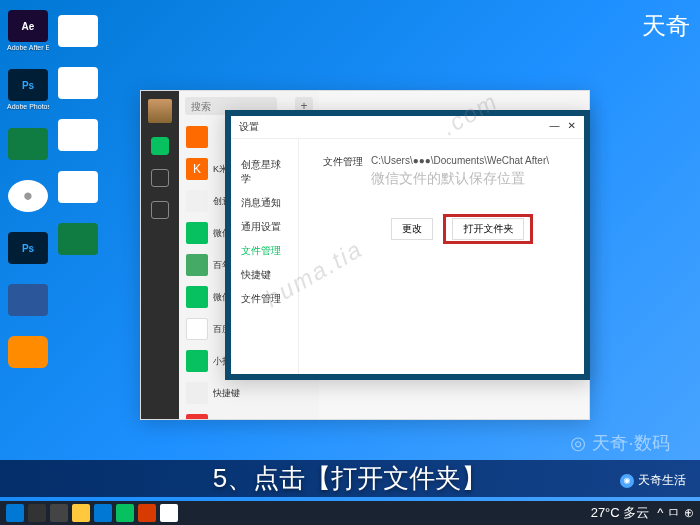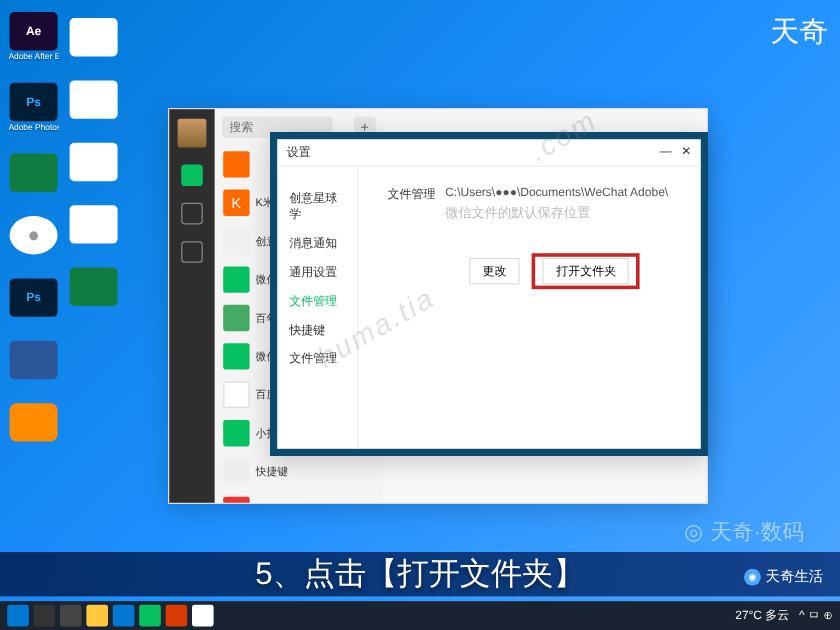--- a/index.html
+++ b/index.html
@@ -51,21 +51,21 @@
     .sd-titlebar .ctrls span { margin-left: 8px; cursor: default; }
     .sd-body { flex: 1; display: flex; }
     .sd-menu { width: 68px; border-right: 1px solid #eee; padding: 14px 0; }
     .sd-menu-item { font-size: 10px; color: #333; padding: 5px 10px; }
     .sd-menu-item.active { color: #07c160; }
     .sd-content { flex: 1; padding: 16px 14px; position: relative; }
     .sd-row { display: flex; font-size: 10px; margin-bottom: 12px; gap: 8px; }
     .sd-label { width: 50px; color: #333; text-align: right; }
     .sd-val { flex: 1; color: #555; }
     .chk { color: #07c160; margin-right: 3px; }
-    .small-gray { font-size: 11px; color: #bbb; margin-top: 4px; }
+    .small-gray { font-size: 14px; color: #bbb; margin-top: 4px; }
     .sd-buttons { margin-left: 58px; margin-top: 4px; }
     .sd-btn { display: inline-block; border: 1px solid #ddd; padding: 3px 10px; font-size: 10px; margin-right: 6px; margin-left: 20px; }
     .highlight-box { border: 3px solid #c62828; padding: 1px 6px; display: inline-block; margin-top: 14px; }
     
     .watermark { position: absolute; color: rgba(130,130,130,.25); font-size: 24px; pointer-events: none; transform: rotate(-30deg); font-style: italic; letter-spacing: 2px; }
     
     .instruction {
       position: absolute; bottom: 28px; left: 0; right: 0;
       background: linear-gradient(90deg, rgba(0,30,80,.85), rgba(10,50,120,.85));
       padding: 1px 0; text-align: center;
@@ -75,21 +75,21 @@
     .brand-mid { position: absolute; right: 30px; bottom: 70px; display: flex; align-items: center; gap: 6px; color: rgba(255,255,255,.5); font-size: 18px; }
     .brand-bot { position: absolute; right: 14px; bottom: 36px; display: flex; align-items: center; gap: 4px; color: #fff; font-size: 12px; }
     .bb-icon { width: 14px; height: 14px; background: #4da6ff; border-radius: 50%; display: flex; align-items: center; justify-content: center; font-size: 8px; }
     
     .taskbar {
       position: absolute; bottom: 0; left: 0; right: 0; height: 24px;
       background: #1a2332; display: flex; align-items: center; padding: 0 6px; gap: 4px;
     }
     .tb-icon { width: 18px; height: 18px; border-radius: 2px; }
     .tb-spacer { flex: 1; }
-    .tb-tray { color: #fff; font-size: 10px; display: flex; align-items: flex-end; gap: 8px; }
+    .tb-tray { color: #fff; font-size: 13px; display: flex; align-items: flex-end; gap: 8px; }
   </style>
 </head>
 <body>
 
 <div class="desktop-icons">
   <div class="di">
       <div class="di-icon ae">
         <span>Ae</span>
       </div>
       <div class="di-label">Adobe After Effects 2020</div>
@@ -212,21 +212,21 @@
       <div class="sd-menu-item">消息通知</div>
       <div class="sd-menu-item">通用设置</div>
       <div class="sd-menu-item active">文件管理</div>
       <div class="sd-menu-item">快捷键</div>
       <div class="sd-menu-item">文件管理</div>
     </div>
     <div class="sd-content">
       <div class="sd-row">
         <div class="sd-label">文件管理</div>
         <div class="sd-val">
-          <div>C:\Users\●●●\Documents\WeChat Adobe\</div>
+          <div>C:\Users\●●●\Documents\WeChat After\</div>
           <div class="small-gray">微信文件的默认保存位置</div>
         </div>
       </div>
       <div class="sd-buttons">
         <span class="sd-btn">更改</span>
         <span class="highlight-box">
           <span class="sd-btn" style="margin:0">打开文件夹</span>
         </span>
       </div>
     </div>

